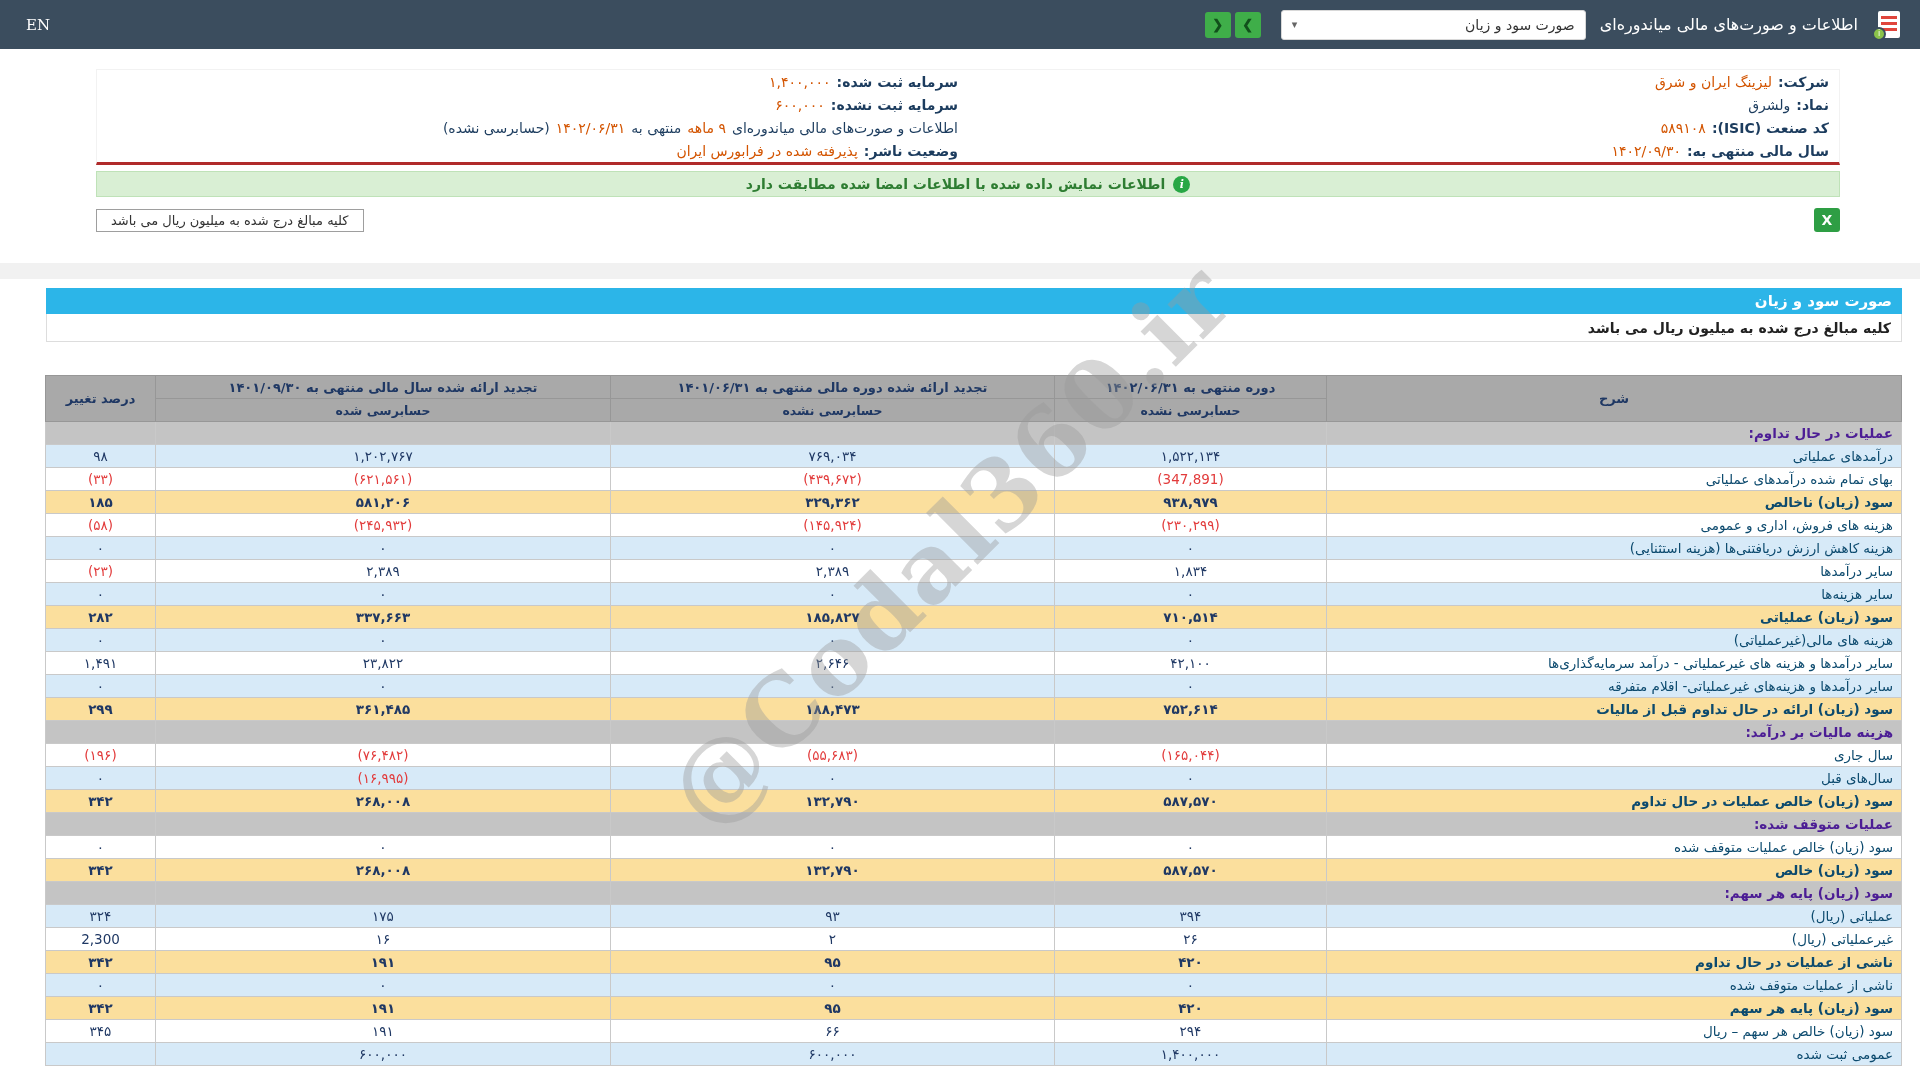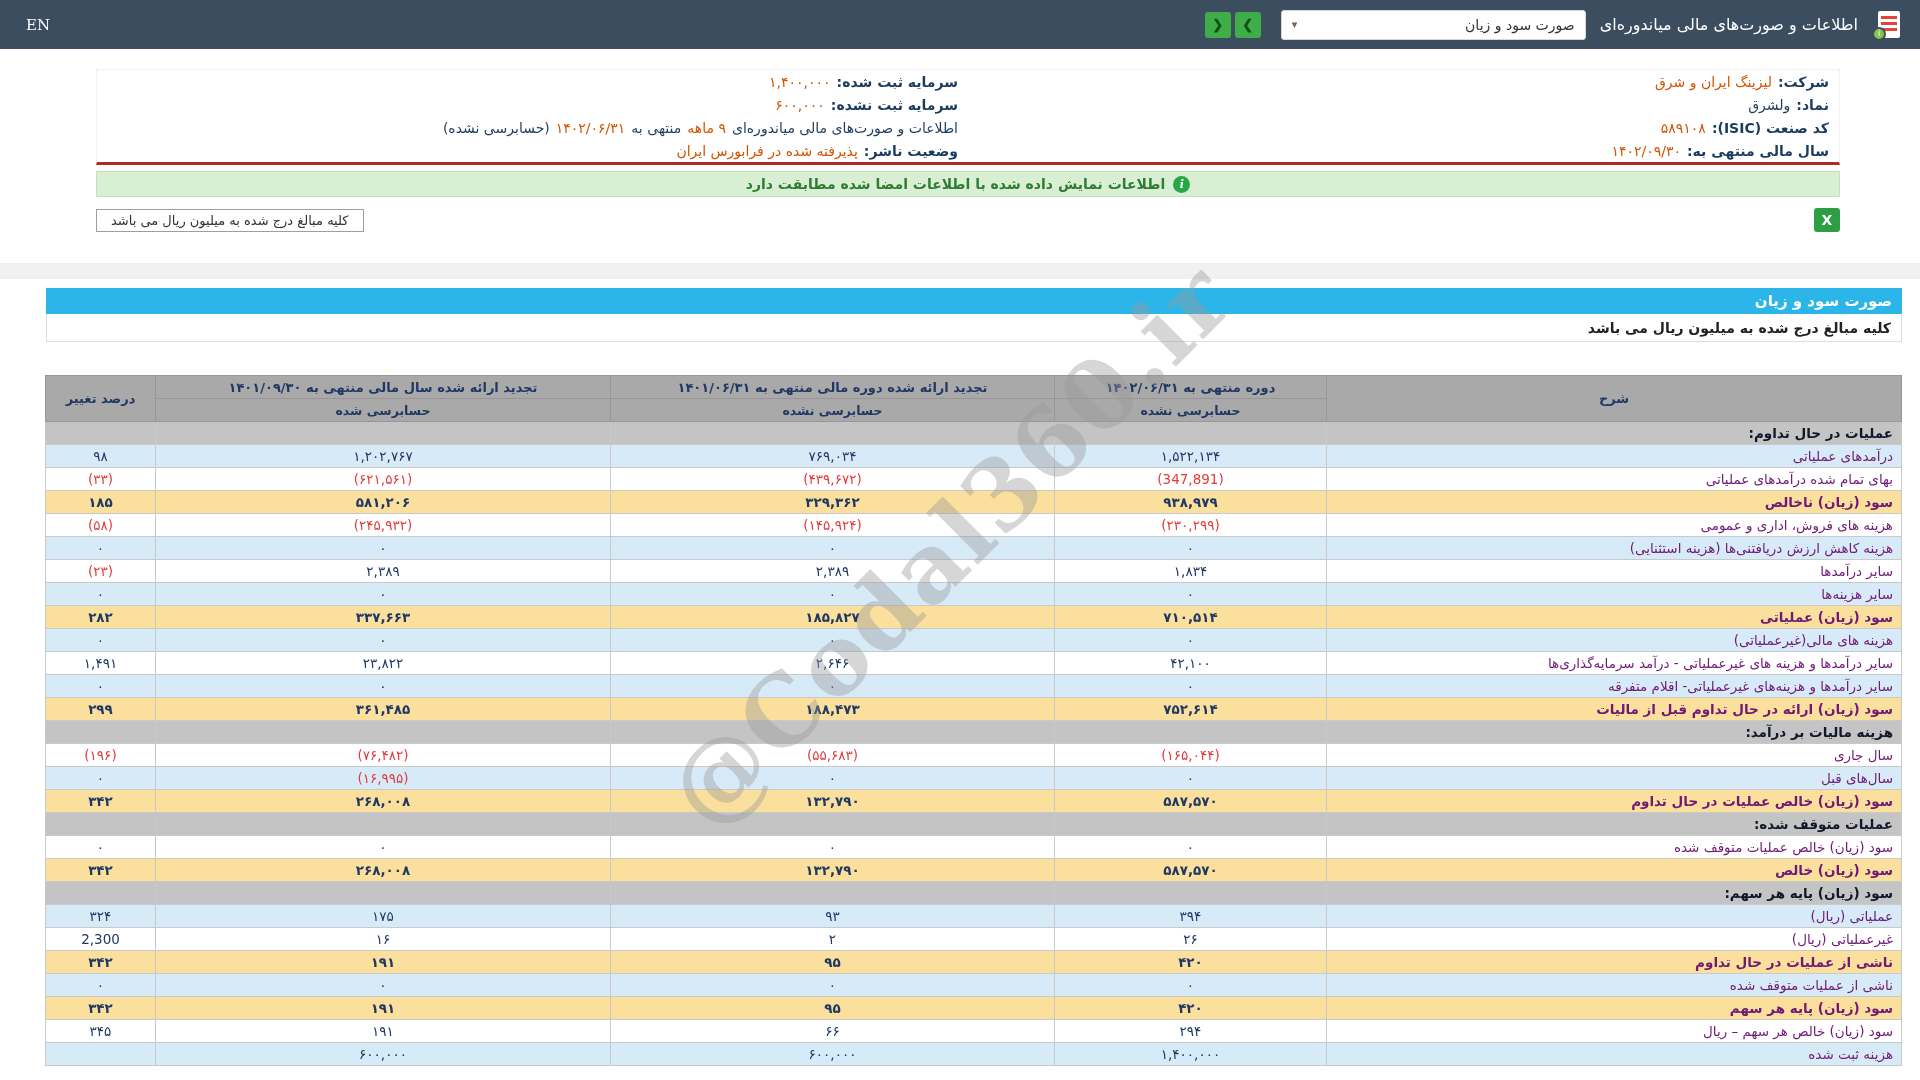--- a/index.html
+++ b/index.html
@@ -115,25 +115,25 @@
     margin-top: 33px; font-size: 13.5px;
   }
   .income-table th, .income-table td {
     border: 1px solid #c9c9c9; height: 23px; padding: 0 8px; overflow: hidden; white-space: nowrap;
   }
   .income-table th {
     background: #a9a9a9; color: #1f3864; font-weight: bold; font-size: 13px;
     text-align: center; border-color: #979797;
   }
   .income-table th.sub { font-size: 12.5px; }
-  td.c-label { text-align: right; color: #701a75; background: #ffffff; }
+  td.c-label { text-align: right; color: #0c4a6e; background: #ffffff; }
   td.c-val { text-align: center; color: #1f3864; background: #ffffff; }
   tr.row-blue td { background: #d7eaf8; margin-left: 34px; }
   tr.row-yellow td { background: #fbdf9d; font-weight: bold; }
-  tr.row-section td { background: #c4c4c4; font-weight: bold; color: #0f172a; }
+  tr.row-section td { background: #c4c4c4; font-weight: bold; color: #4c1d95; }
   td.neg { color: #e23b3b; }
 
   
   .watermark {
     position: absolute; left: 950px; top: 545px;
     transform: translate(-50%, -50%) rotate(-45deg);
     font-size: 96px; font-weight: bold; letter-spacing: 2px;
     color: #9a9a9a; opacity: 0.4; direction: ltr;
     font-family: "DejaVu Serif", serif;
     z-index: 5; pointer-events: none; white-space: nowrap;
@@ -427,21 +427,21 @@
           <td class="c-val">۳۴۲</td>
         </tr>
         <tr class="row-white">
           <td class="c-label">سود (زیان) خالص هر سهم – ریال</td>
           <td class="c-val">۲۹۴</td>
           <td class="c-val">۶۶</td>
           <td class="c-val">۱۹۱</td>
           <td class="c-val">۳۴۵</td>
         </tr>
         <tr class="row-blue">
-          <td class="c-label">هزینه ثبت شده</td>
+          <td class="c-label">عمومی ثبت شده</td>
           <td class="c-val">۱,۴۰۰,۰۰۰</td>
           <td class="c-val">۶۰۰,۰۰۰</td>
           <td class="c-val">۶۰۰,۰۰۰</td>
           <td class="c-val"></td>
         </tr>
       </tbody>
   </table>
 </section>
 
 <div class="watermark">@Codal360.ir</div>

